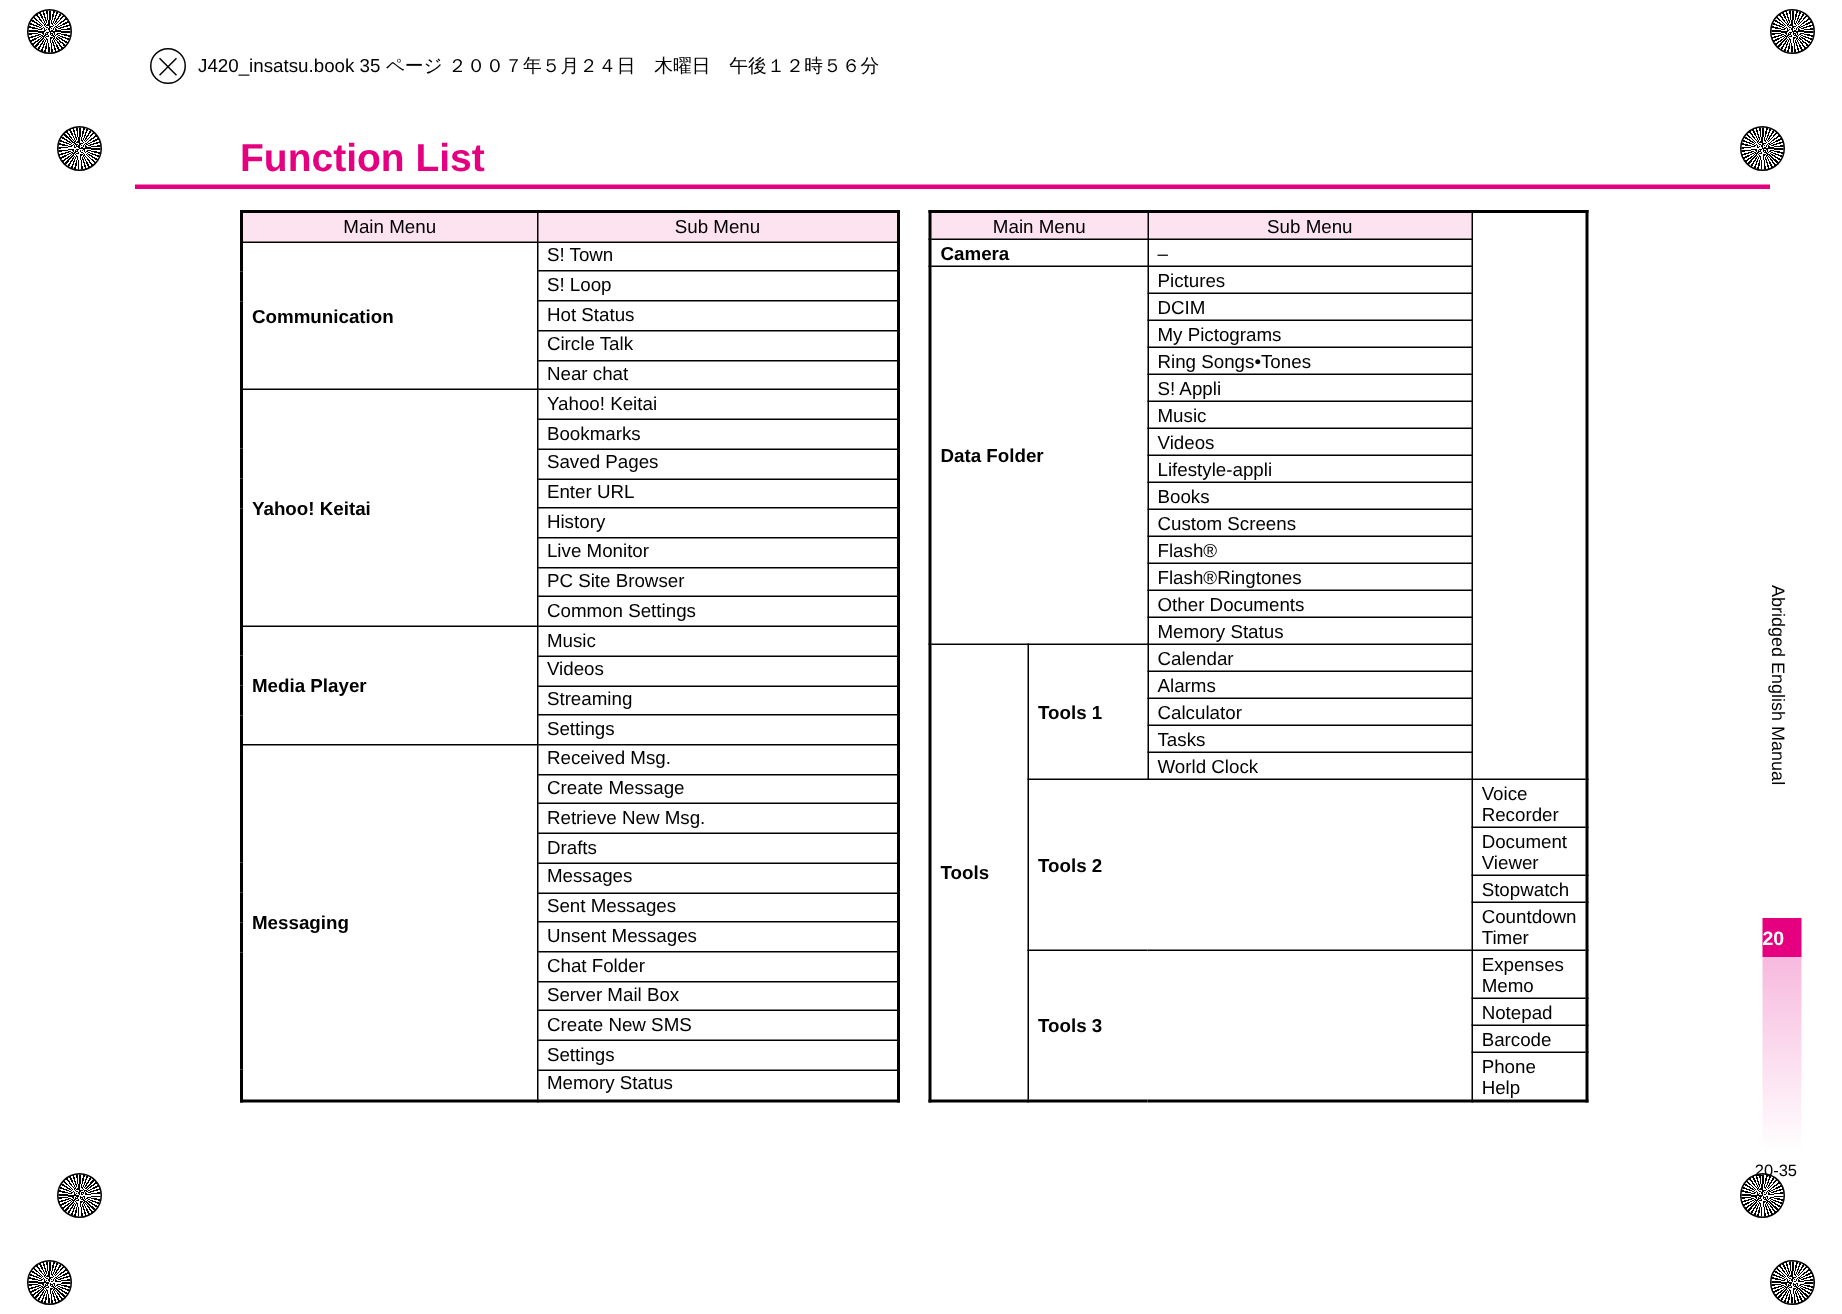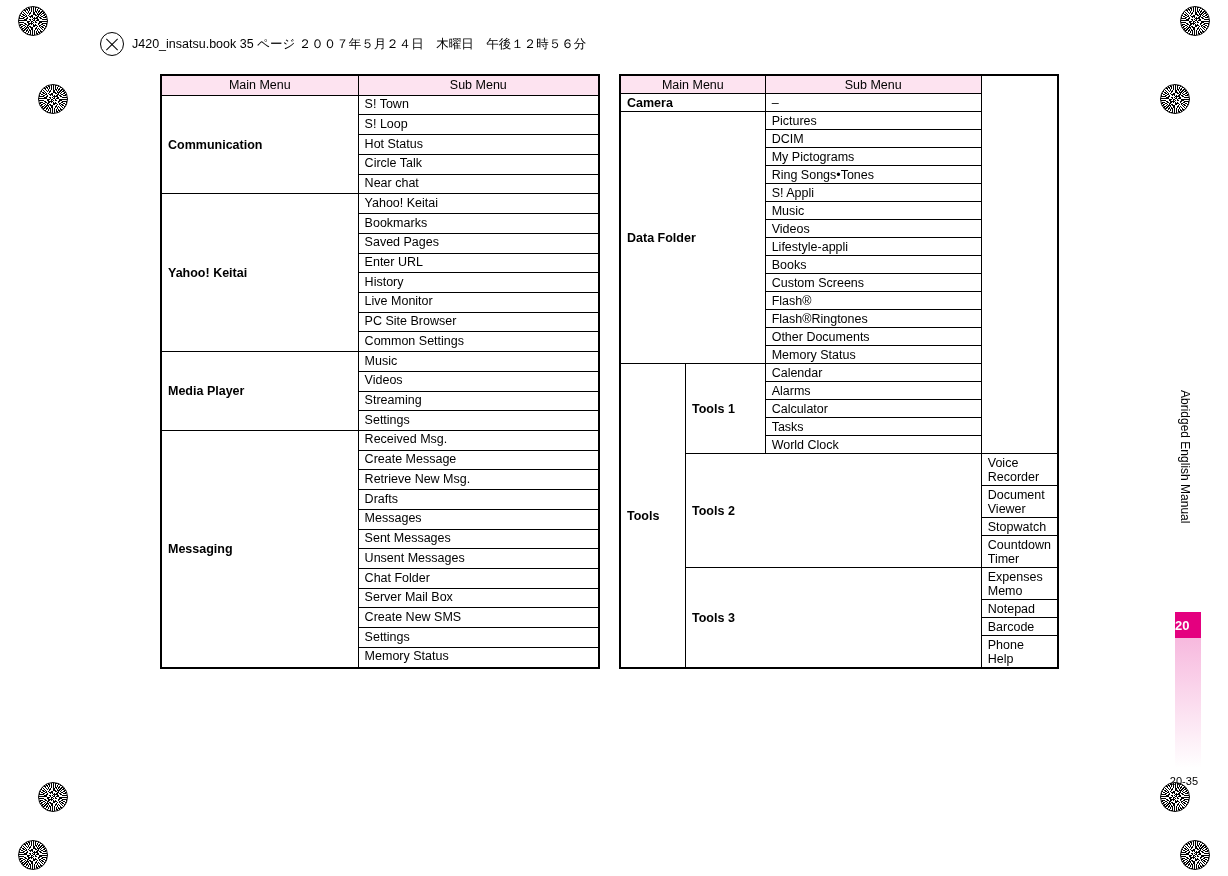--- a/index.html
+++ b/index.html
@@ -115,20 +115,23 @@
 <div class="crop-mark crop-icon" style="top:84px;right:38px;position:absolute;"></div>
 <div class="crop-mark crop-icon" style="bottom:64px;left:38px;position:absolute;"></div>
 <div class="crop-mark crop-icon" style="bottom:64px;right:38px;position:absolute;"></div>
 
 <div class="top-header">
   <div class="circ"></div>
   <span>J420_insatsu.book 35 ページ ２００７年５月２４日　木曜日　午後１２時５６分</span>
 </div>
 
 <div class="page">
+  <div class="title-bar">
+    <span class="title-text">Function List</span>
+  </div>
 
   <div class="tables-row">
 
     <table class="func-table">
       <tbody>
           <tr>
         <th>Main Menu</th>
         <th class="sub-col">Sub Menu</th>
       </tr>
       </tbody>

